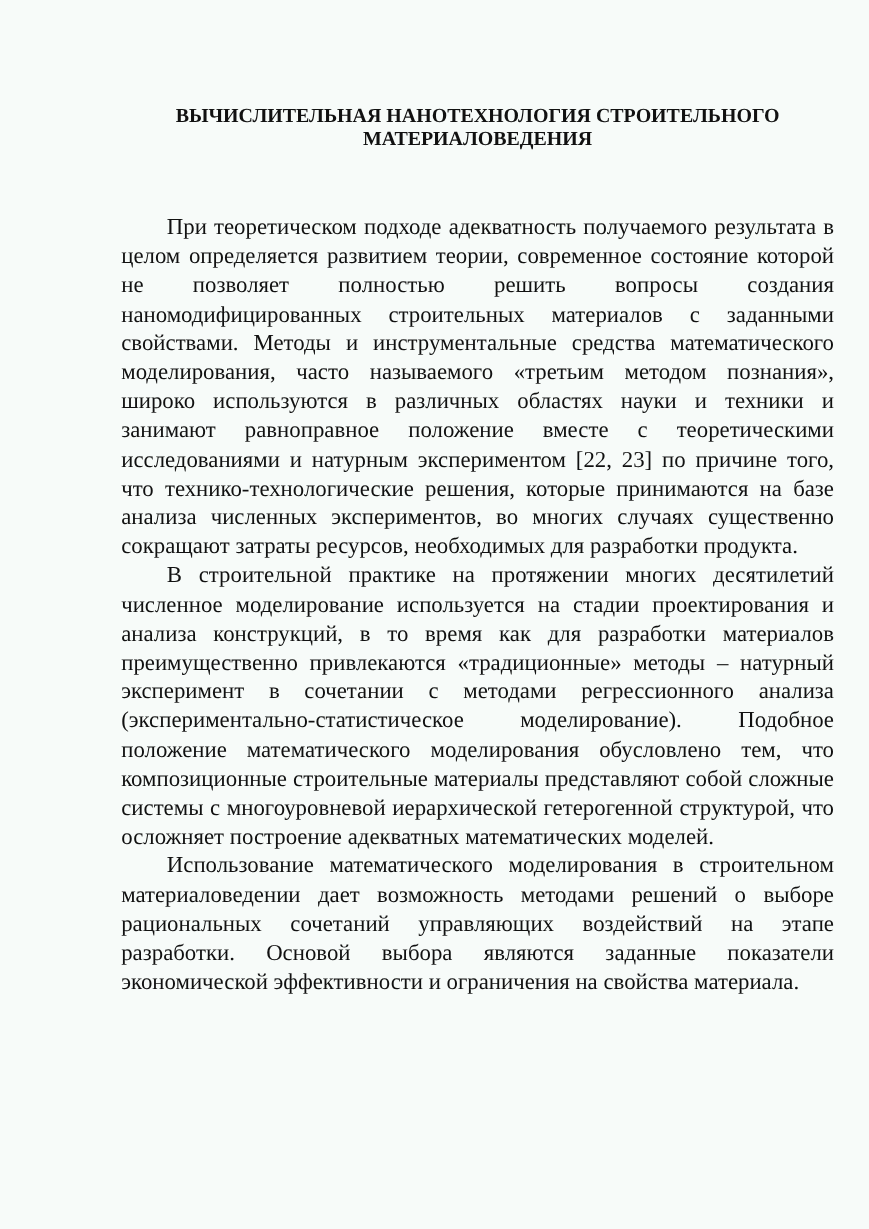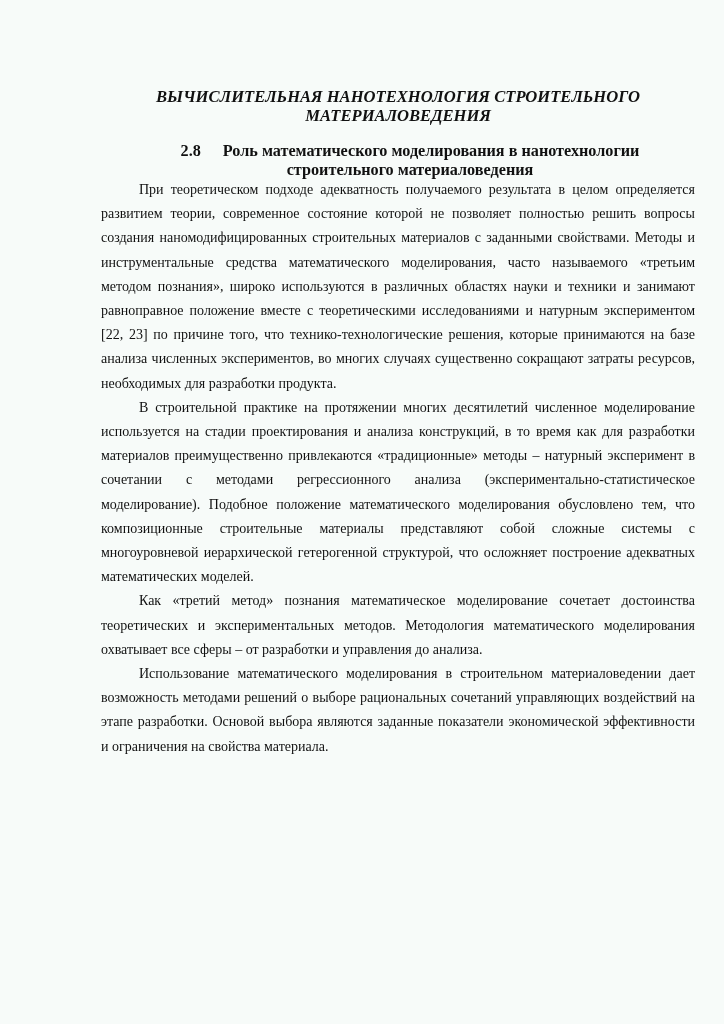--- a/index.html
+++ b/index.html
@@ -22,21 +22,20 @@
     .main-title {
       position: absolute;
       top: 87px;
       left: 100px;
       width: 596px;
       text-align: center;
       font-weight: bold;
       font-size: 16.6px;
       line-height: 19px;
       margin: 0;
-      font-style: italic;
     }
     .section-title {
       position: absolute;
       top: 142px;
       left: 130px;
       width: 560px;
       text-align: center;
       font-weight: bold;
       font-size: 16.2px;
       line-height: 19px;
@@ -44,39 +43,35 @@
     }
     .section-title .num {
       display: inline-block;
       margin-right: 22px;
     }
     .body-text {
       position: absolute;
       top: 178px;
       left: 101px;
       width: 594px;
-      font-size: 14px;
+      font-size: 19px;
       line-height: 24.2px;
     }
     .body-text p {
       margin: 0;
       text-indent: 38px;
       text-align: justify;
       text-align-last: left;
     }
   </style>
 </head>
 <body>
 
 <div class="page">
   <h1 class="main-title">ВЫЧИСЛИТЕЛЬНАЯ НАНОТЕХНОЛОГИЯ СТРОИТЕЛЬНОГО МАТЕРИАЛОВЕДЕНИЯ</h1>
 
-  <h2 class="section-title">
-    <span class="num">2.8</span><span>Роль математического моделирования в нанотехнологии строительного материаловедения</span>
-  </h2>
 
   <div class="body-text">
     <p>При теоретическом подходе адекватность получаемого результата в целом определяется развитием теории, современное состояние которой не позволяет полностью решить вопросы создания наномодифицированных строительных материалов с заданными свойствами. Методы и инструментальные средства математического моделирования, часто называемого «третьим методом познания», широко используются в различных областях науки и техники и занимают равноправное положение вместе с теоретическими исследованиями и натурным экспериментом [22, 23] по причине того, что технико-технологические решения, которые принимаются на базе анализа численных экспериментов, во многих случаях существенно сокращают затраты ресурсов, необходимых для разработки продукта.</p>
     <p>В строительной практике на протяжении многих десятилетий численное моделирование используется на стадии проектирования и анализа конструкций, в то время как для разработки материалов преимущественно привлекаются «традиционные» методы – натурный эксперимент в сочетании с методами регрессионного анализа (экспериментально-статистическое моделирование). Подобное положение математического моделирования обусловлено тем, что композиционные строительные материалы представляют собой сложные системы с многоуровневой иерархической гетерогенной структурой, что осложняет построение адекватных математических моделей.</p>
-    <p>Как «третий метод» познания математическое моделирование сочетает достоинства теоретических и экспериментальных методов. Методология математического моделирования охватывает все сферы – от разработки и управления до анализа.</p>
     <p>Использование математического моделирования в строительном материаловедении дает возможность методами решений о выборе рациональных сочетаний управляющих воздействий на этапе разработки. Основой выбора являются заданные показатели экономической эффективности и ограничения на свойства материала.</p>
   </div>
 </div>
 
 </body></html>

